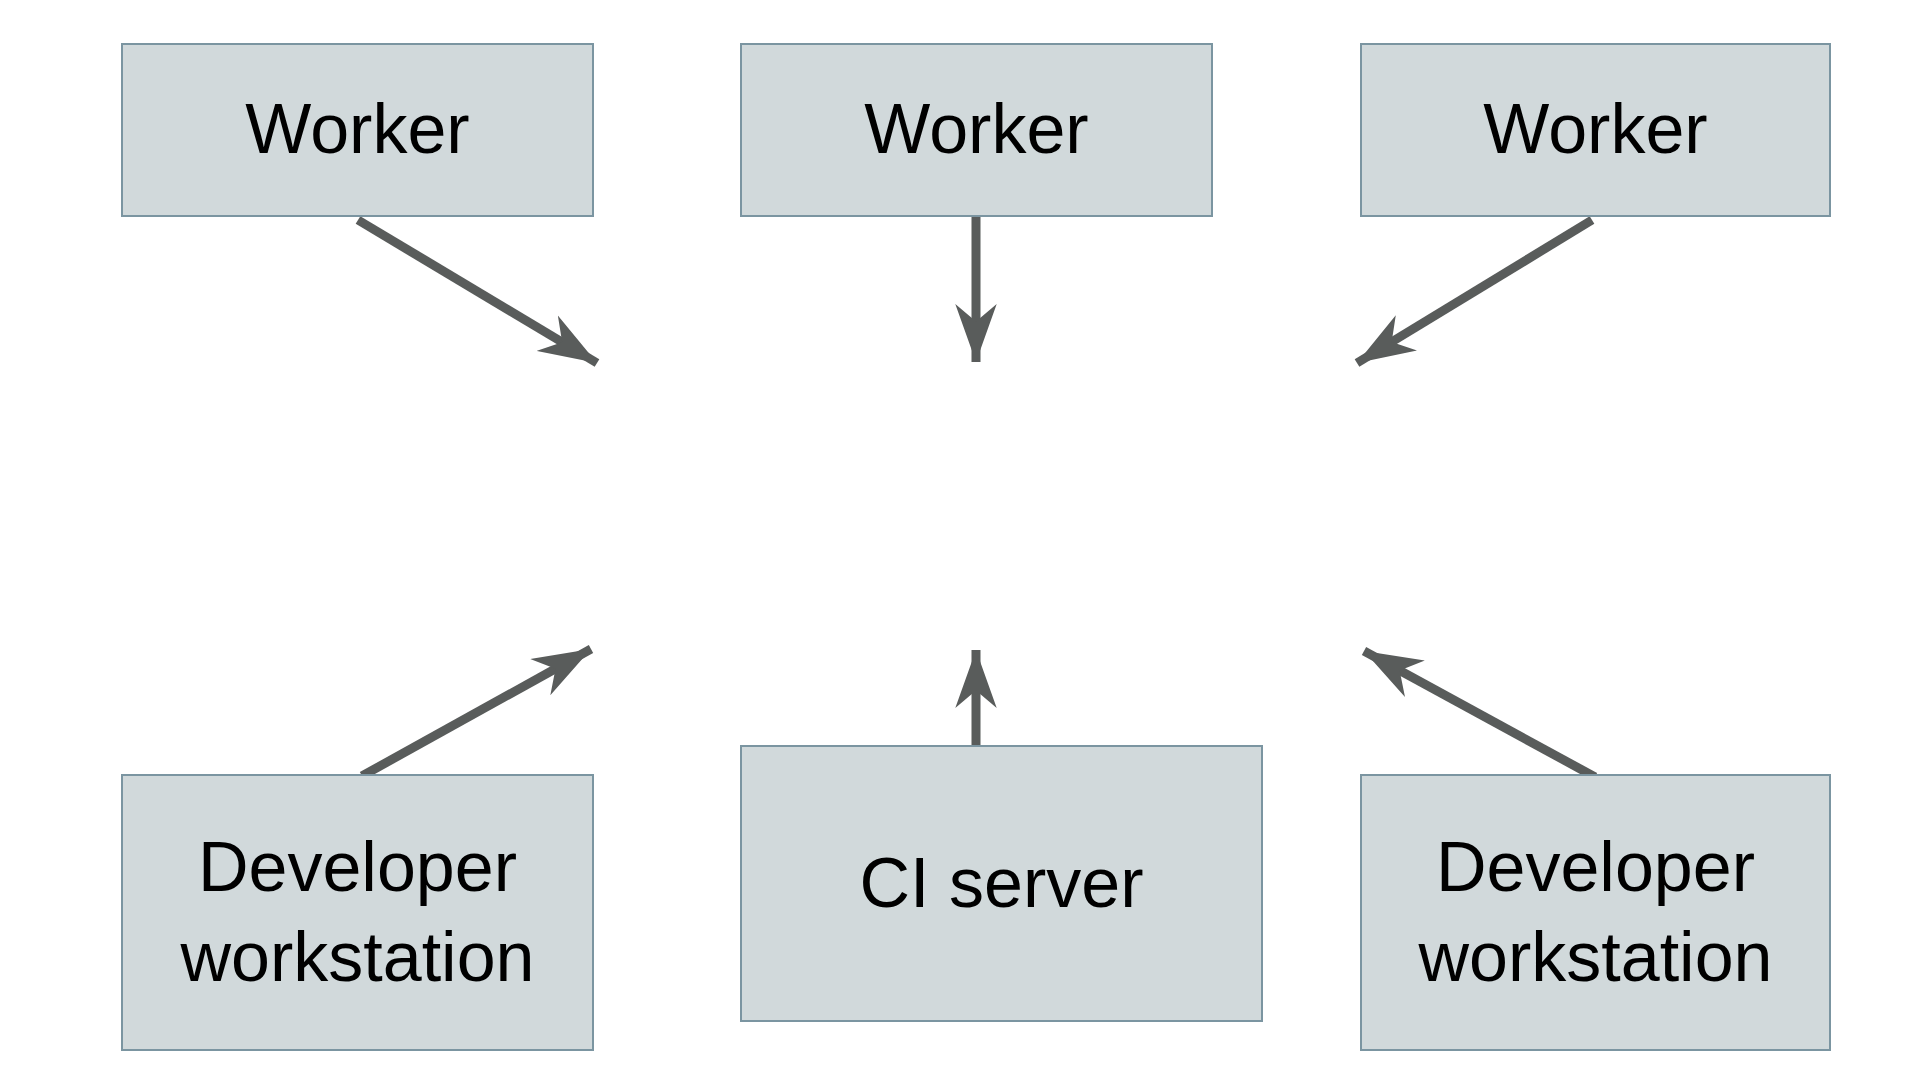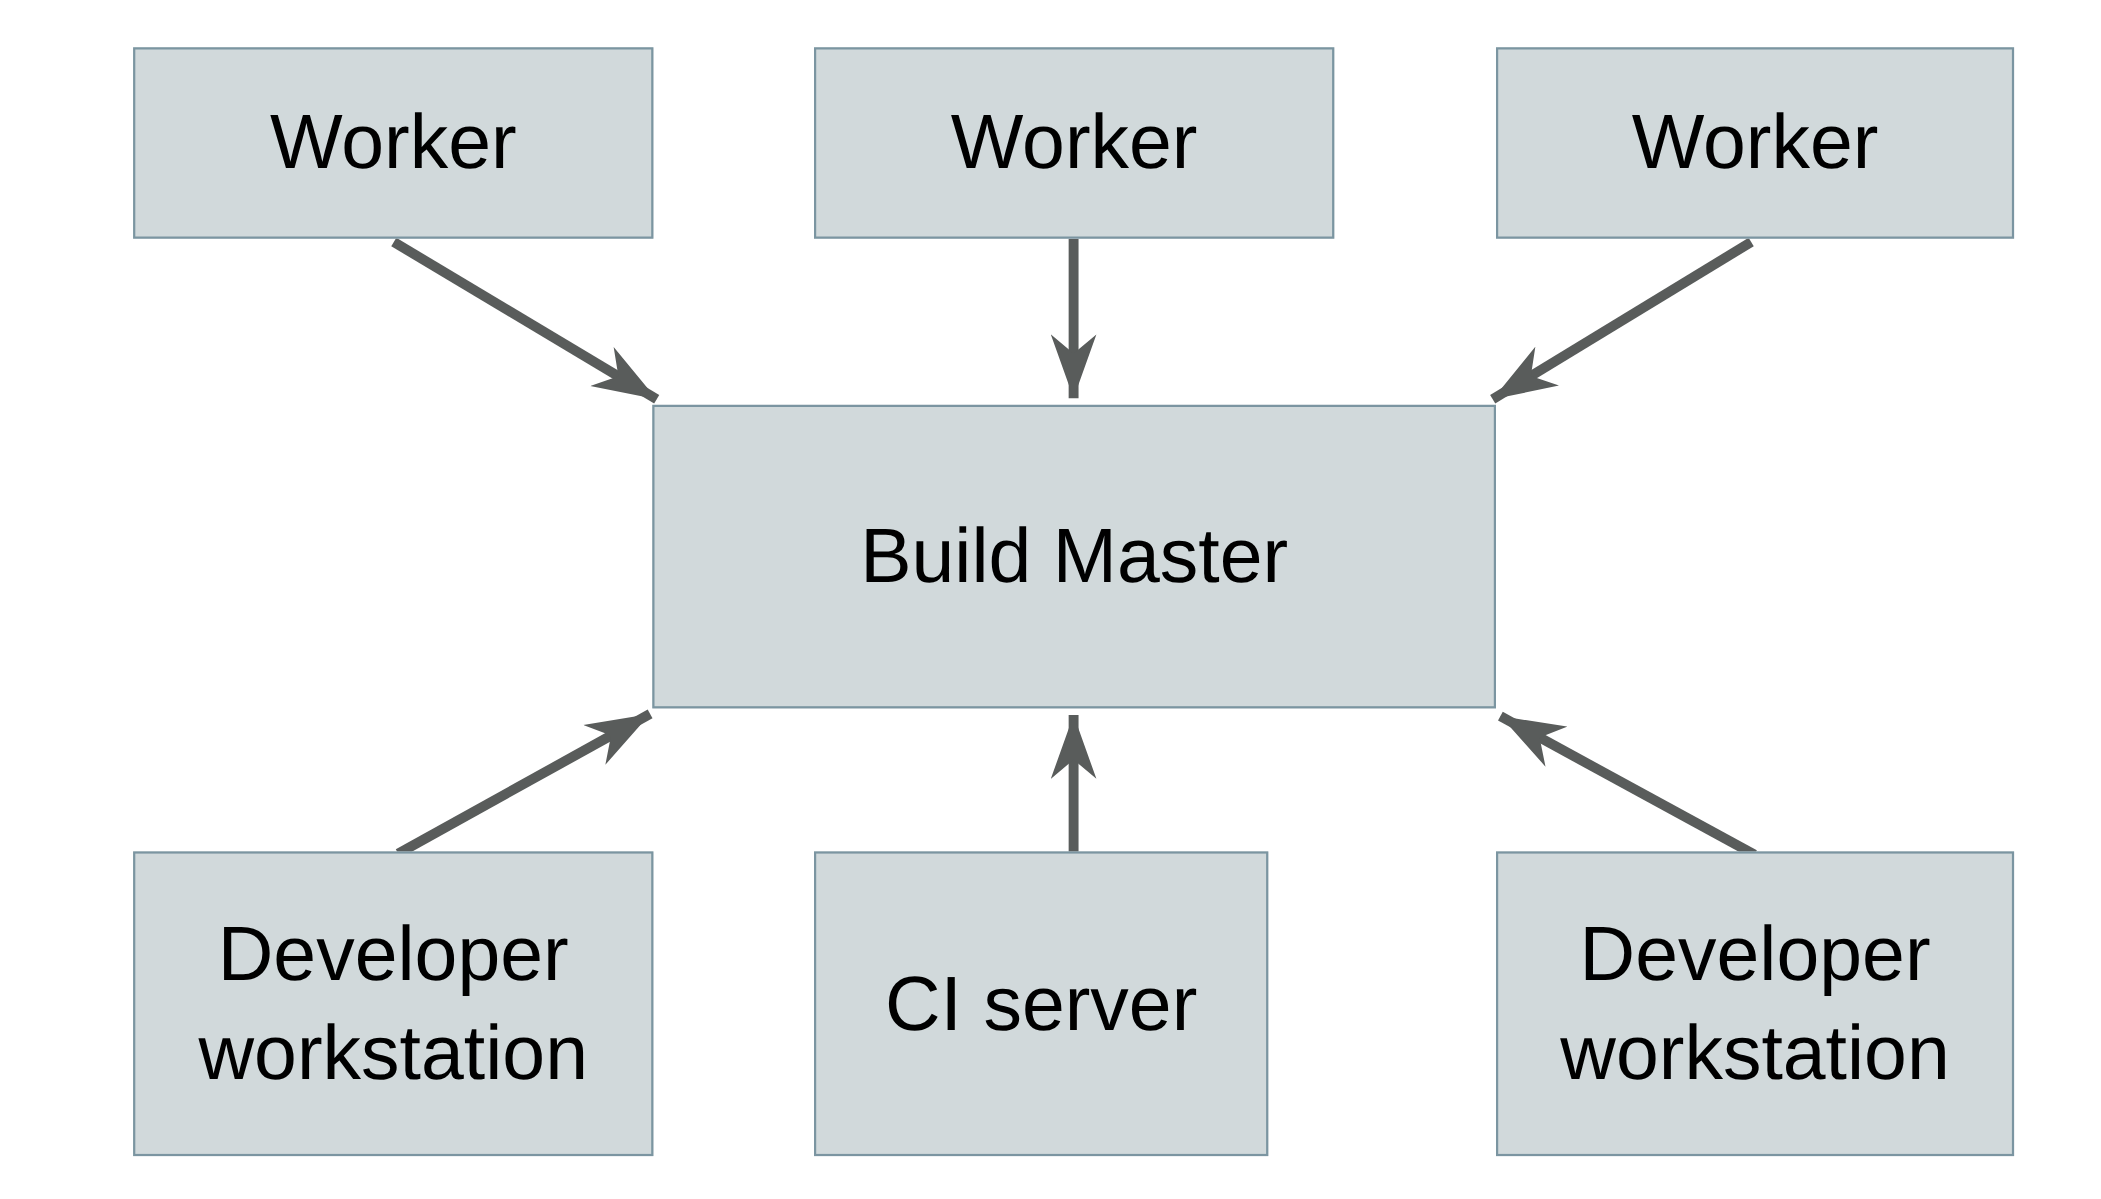--- a/index.html
+++ b/index.html
@@ -36,21 +36,21 @@
     color: var(--text);
     font-size: 70px;
     line-height: 1.28;
     padding: 0 10px;
   }
   #node-worker-1        { left: 121px;  top: 43px;  width: 473px; height: 174px; }
   #node-worker-2        { left: 740px;  top: 43px;  width: 473px; height: 174px; }
   #node-worker-3        { left: 1360px; top: 43px;  width: 471px; height: 174px; }
   #node-build-master    { left: 593px;  top: 368px; width: 767px; height: 276px; }
   #node-dev-left        { left: 121px;  top: 774px; width: 473px; height: 277px; }
-  #node-ci-server       { left: 740px;  top: 774px; width: 413px; height: 277px; text-align: right; }
+  #node-ci-server       { left: 740px;  top: 745px; width: 523px; height: 277px; text-align: right; }
   #node-dev-right       { left: 1360px; top: 774px; width: 471px; height: 277px; }
   .edge {
     stroke: var(--arrow);
     stroke-width: 9;
     fill: none;
   }
 </style>
 </head>
 <body>
 
@@ -75,23 +75,20 @@
   </div>
 
   <div class="node" id="node-worker-2">
     <span>Worker</span>
   </div>
 
   <div class="node" id="node-worker-3">
     <span>Worker</span>
   </div>
 
-  <div class="node" id="node-build-master">
-    <span>Build Master</span>
-  </div>
 
   <div class="node" id="node-dev-left">
     <span>Developer workstation</span>
   </div>
 
   <div class="node" id="node-ci-server">
     <span>CI server</span>
   </div>
 
   <div class="node" id="node-dev-right">

